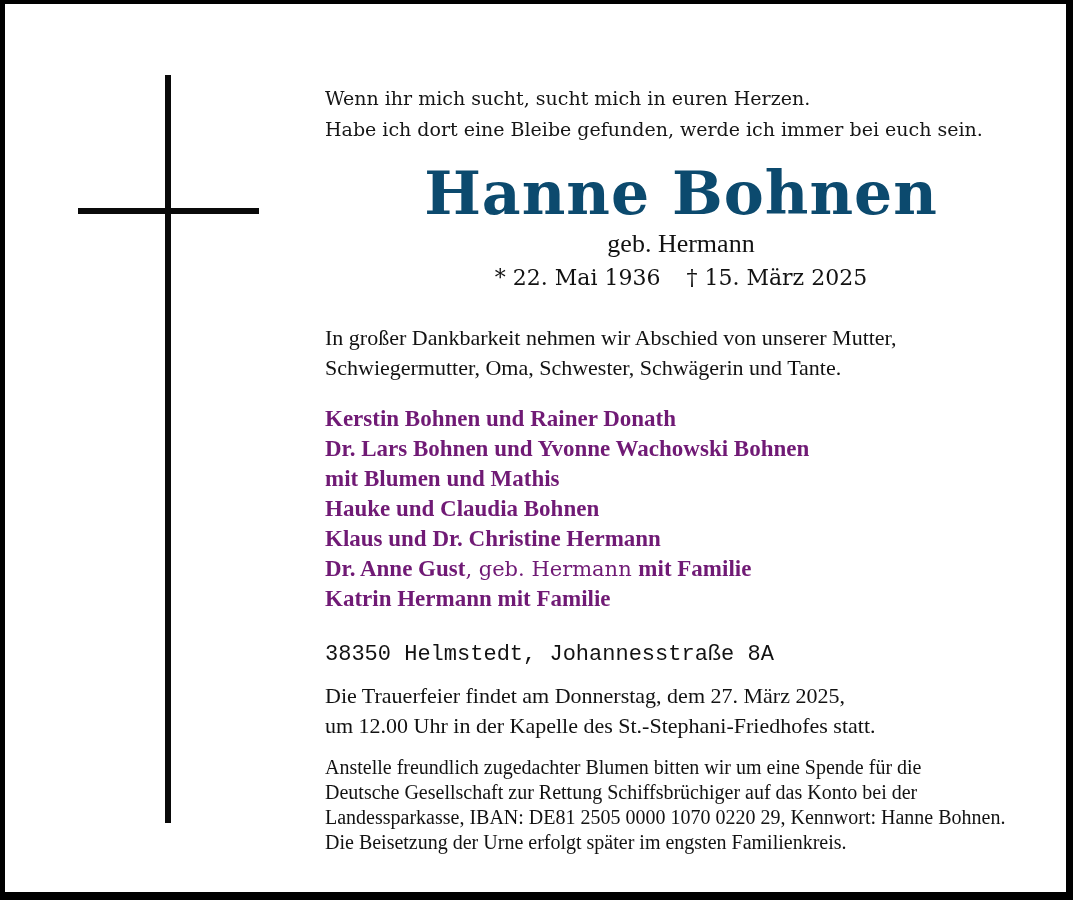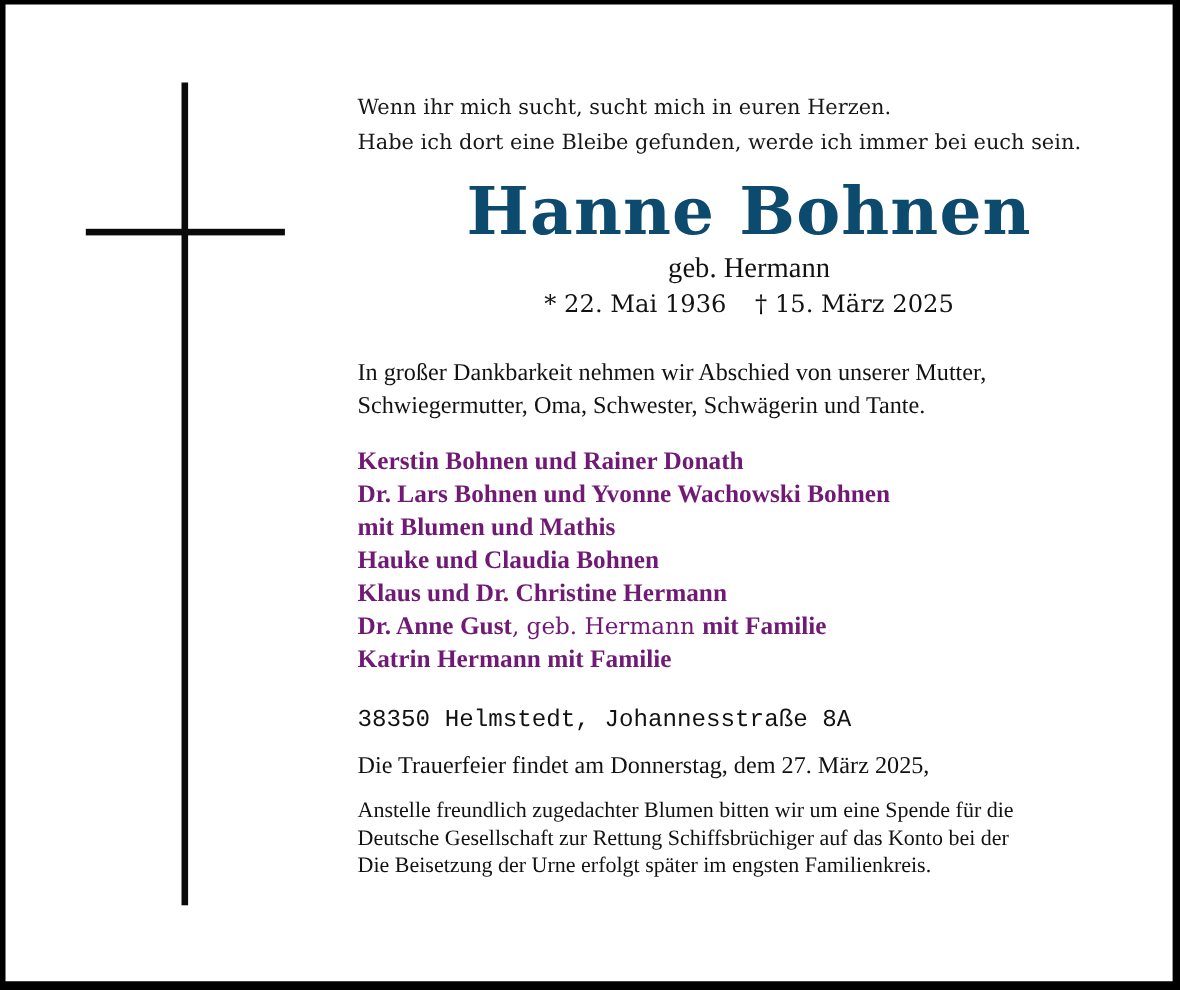--- a/index.html
+++ b/index.html
@@ -159,23 +159,25 @@
       <div>Hauke und Claudia Bohnen</div>
       <div>Klaus und Dr. Christine Hermann</div>
       <div><span>Dr. Anne Gust</span><span class="mixed-regular">, geb. Hermann </span><span>mit Familie</span></div>
       <div>Katrin Hermann mit Familie</div>
     </div>
 
     <div class="address">38350 Helmstedt, Johannesstraße 8A</div>
 
     <div class="service">
       <div>Die Trauerfeier findet am Donnerstag, dem 27. März 2025,</div>
+      <div>um 12.00 Uhr in der Kapelle des St.-Stephani-Friedhofes statt.</div>
     </div>
 
     <div class="donation">
       <div>Anstelle freundlich zugedachter Blumen bitten wir um eine Spende für die</div>
       <div>Deutsche Gesellschaft zur Rettung Schiffsbrüchiger auf das Konto bei der</div>
+      <div>Landessparkasse, IBAN: DE81 2505 0000 1070 0220 29, Kennwort: Hanne Bohnen.</div>
       <div>Die Beisetzung der Urne erfolgt später im engsten Familienkreis.</div>
     </div>
 
 
   </div>
 </div>
 
 </body></html>

